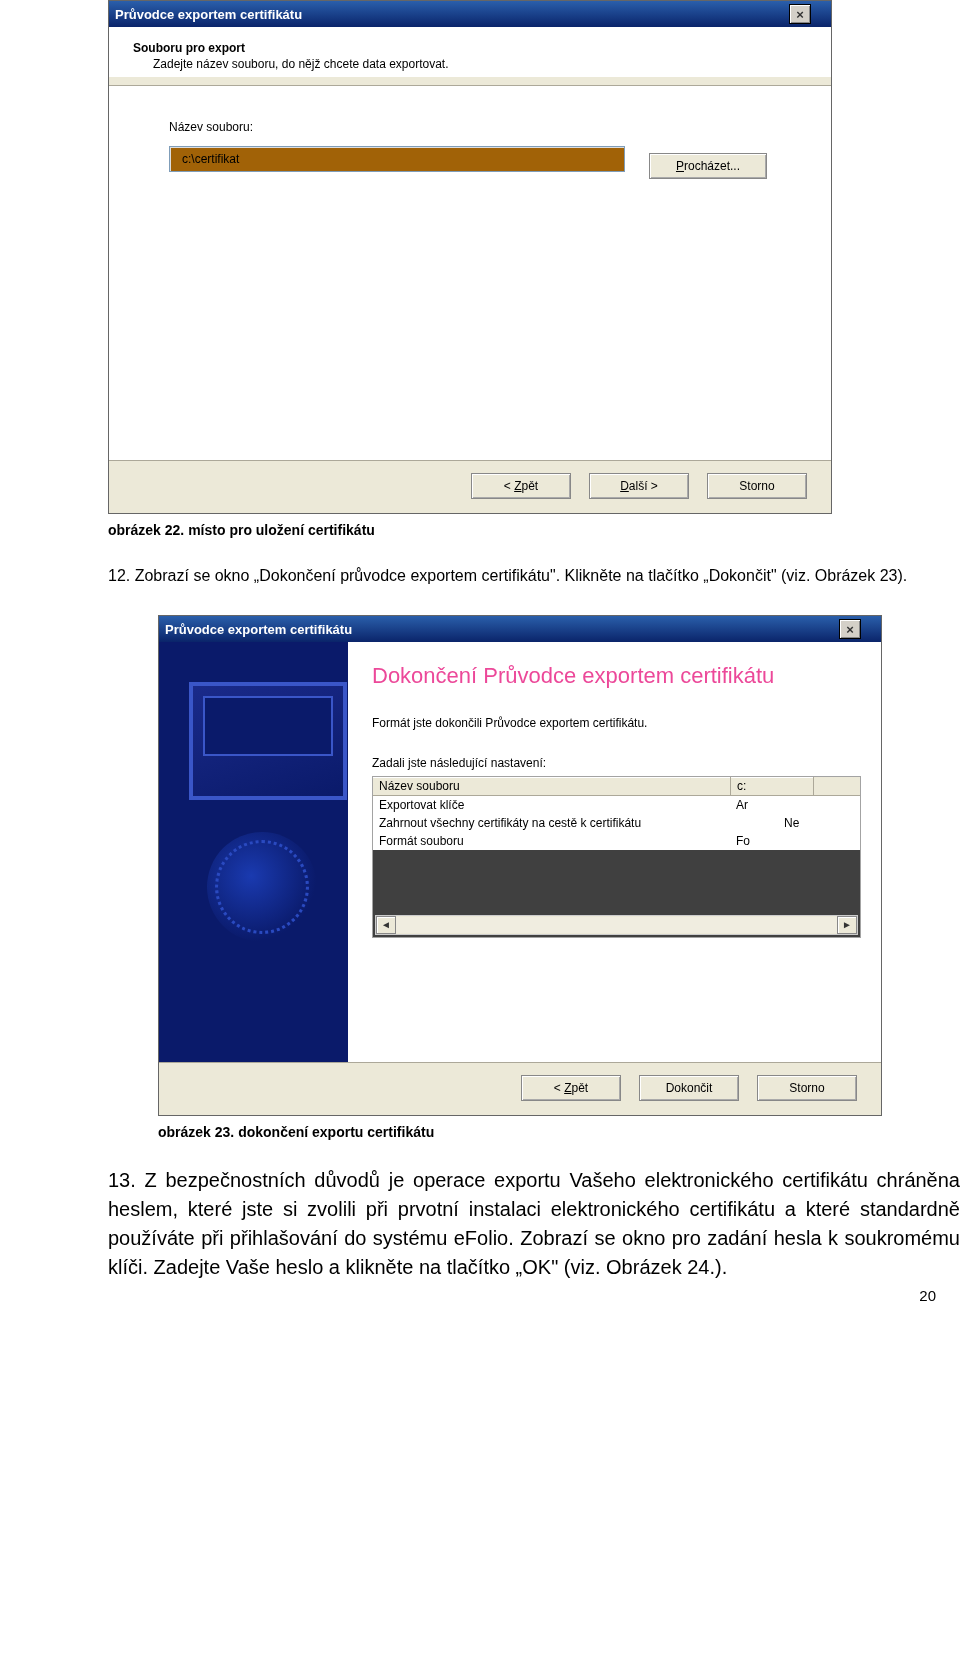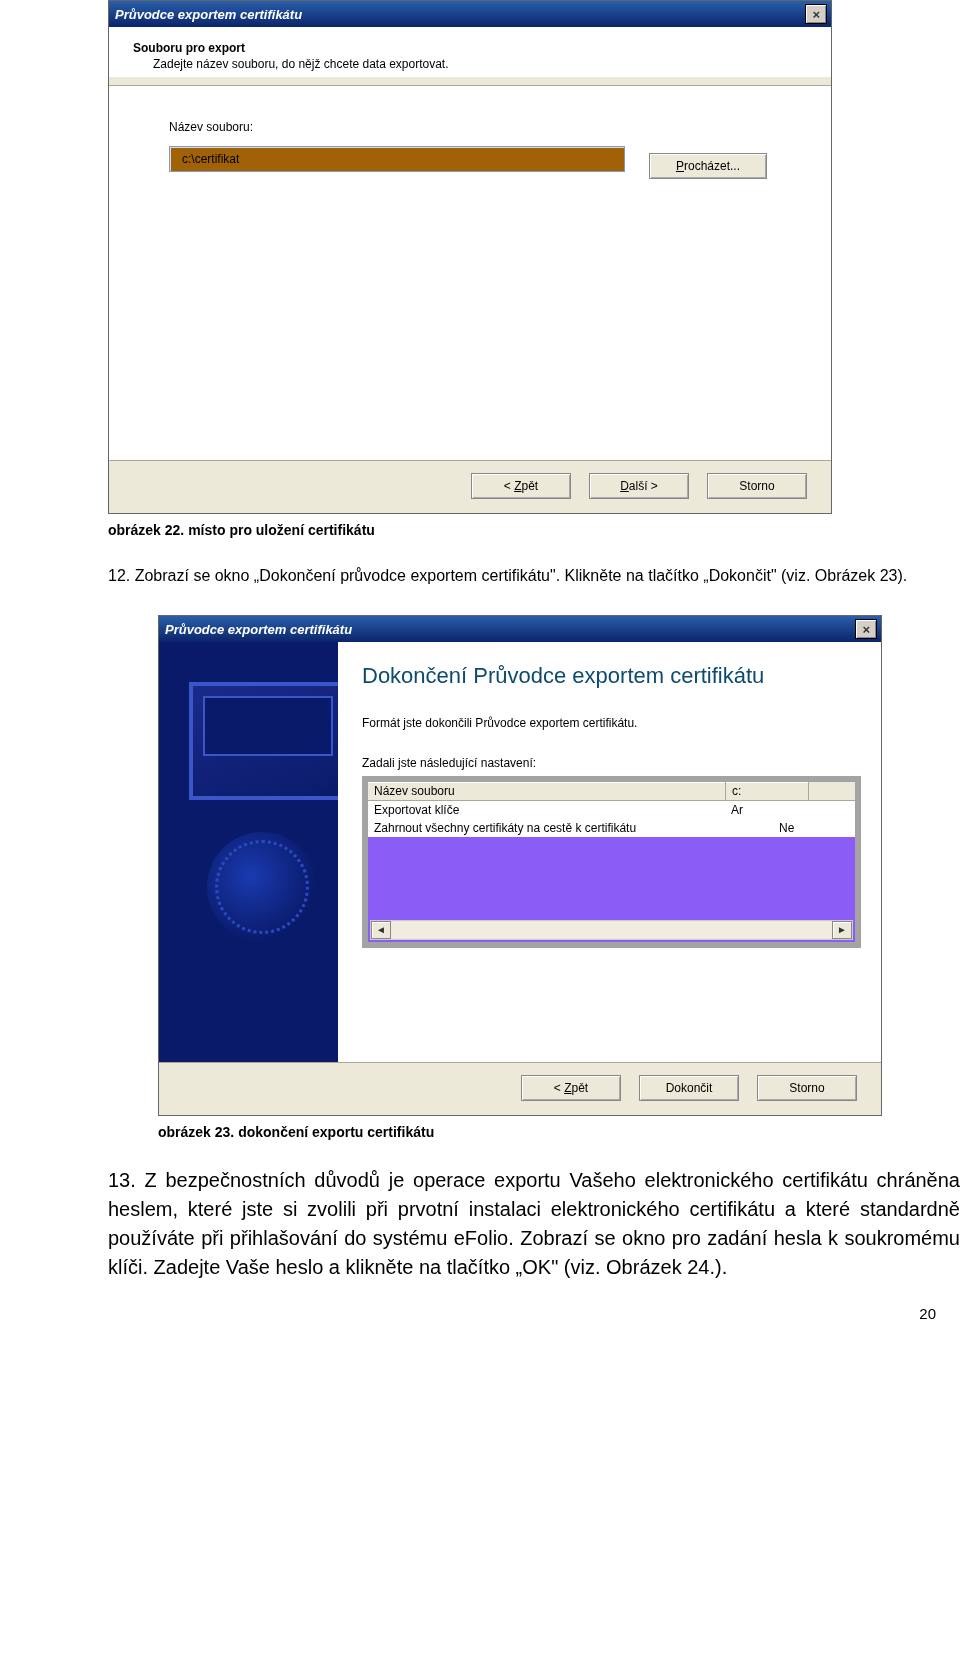--- a/index.html
+++ b/index.html
@@ -27,22 +27,21 @@
   .titlebar {
     background: linear-gradient(#2a5fab, #0a246a);
     color: #fff;
     font-family: Tahoma, sans-serif;
     font-weight: bold;
     font-size: 13px;
     height: 26px;
     display: flex;
     align-items: center;
     justify-content: space-between;
-    padding: 0 4px 0 6px;
-    font-style: italic;
+    padding: 0 20px 0 6px;
   }
   .close-btn {
     width: 20px;
     height: 18px;
     background: #d4d0c8;
     border: 1px solid #000;
     display: flex;
     align-items: center;
     justify-content: center;
     font-size: 13px;
@@ -205,37 +204,37 @@
     border:3px dotted #2a4ac0;
   }
   .d2-main {
     flex: 1;
     padding: 20px 20px 8px 24px;
     background:#fff;
   }
   .d2-title {
     font-family: Tahoma, sans-serif;
     font-size: 22px;
-    color: #0c4a6e;
+    color: #ec4899;
     line-height: 1.25;
     margin-bottom: 26px;
   }
   .d2-text {
     font-family: Tahoma, sans-serif;
     font-size: 12px;
     margin-bottom: 26px;
   }
   .d2-sub {
     font-family: Tahoma, sans-serif;
     font-size: 12px;
     margin-bottom: 6px;
   }
   .listview {
-    border: 6px solid #a3a3a3;
-    background: #8b5cf6;
+    border: 1px solid #a3a3a3;
+    background: #404040;
     height: 160px;
     position: relative;
     overflow:hidden;
   }
   .lv-header {
     display: flex;
     background: #ece9d8;
     border-bottom: 1px solid #aca899;
     font-family: Tahoma, sans-serif;
     font-size: 12px;
@@ -268,21 +267,21 @@
     display:flex;align-items:center;justify-content:center;
     font-size:10px;color:#333;
     box-shadow: inset 1px 1px 0 #fff;
   }
   .scroll-track{
     flex:1;height:16px;background:#f0ede0;
   }
   .page-number {
     position: absolute;
     right: 24px;
-    bottom: 8px;
+    bottom: 26px;
     font-family: Verdana, sans-serif;
     font-size: 15px;
   }
 </style>
 </head>
 <body>
 <div class="page">
 
 <div class="dialog">
   <div class="titlebar">
@@ -336,20 +335,24 @@
               <div class="lv-col lv-c2">c:</div>
             </div>
         <div class="lv-header" style="background:#fff;border-bottom:none;">
               <div class="lv-col lv-c1" style="border-right:none;box-shadow:none;">Exportovat klíče</div>
               <div class="lv-col lv-c2" style="border-right:none;box-shadow:none;">Ar</div>
             </div>
         <div class="lv-header" style="background:#fff;border-bottom:none;gap:48px;">
               <div class="lv-col lv-c1" style="border-right:none;box-shadow:none;">Zahrnout všechny certifikáty na cestě k certifikátu</div>
               <div class="lv-col lv-c2" style="border-right:none;box-shadow:none;">Ne</div>
             </div>
+        <div class="lv-header" style="background:#fff;border-bottom:none;">
+              <div class="lv-col lv-c1" style="border-right:none;box-shadow:none;">Formát souboru</div>
+              <div class="lv-col lv-c2" style="border-right:none;box-shadow:none;">Fo</div>
+            </div>
         <div class="lv-scroll">
           <div class="scroll-btn">◄</div>
           <div class="scroll-track"></div>
           <div class="scroll-btn">►</div>
         </div>
       </div>
     </div>
   </div>
   <div class="btn-row">
     <button class="btn">&lt; <span class="underline-letter">Z</span>pět</button>

